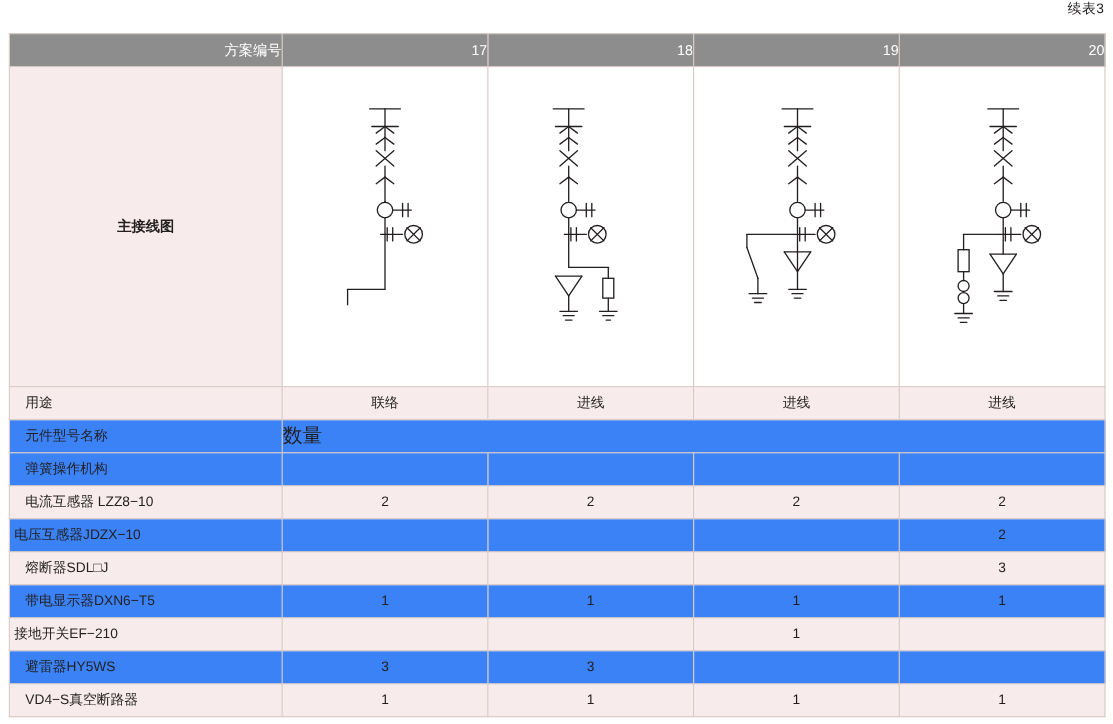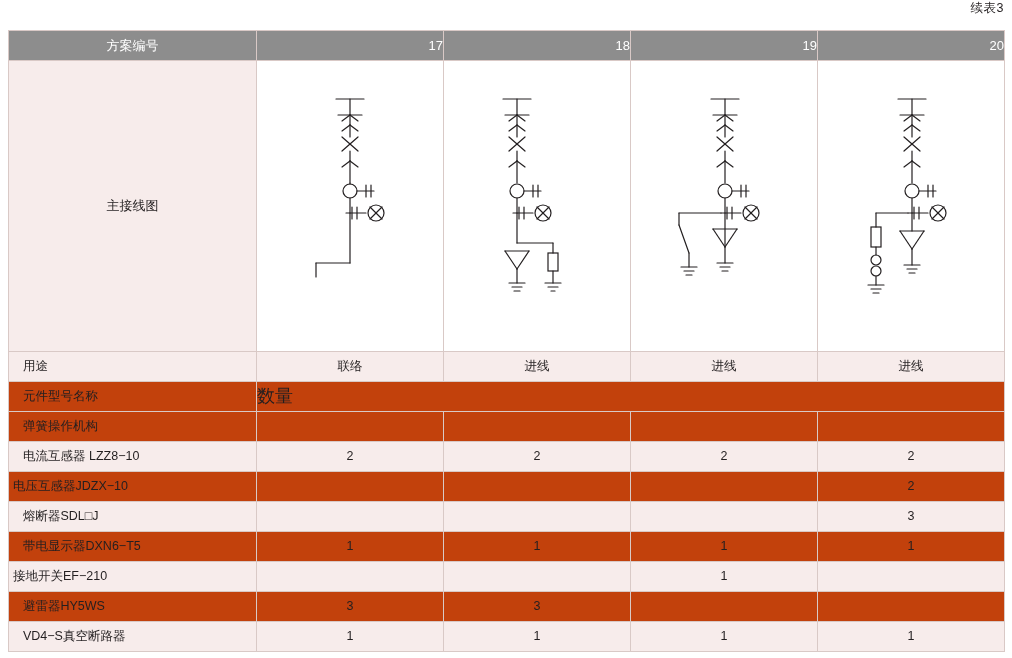--- a/index.html
+++ b/index.html
@@ -43,37 +43,38 @@
   }
   .hdr td {
     background: #8d8d8d;
     color: #ffffff;
     text-align: right;
     font-size: 13px;
     height: 29px;
     border: 1px solid #8d8d8d;
   }
   .hdr td.first {
-    text-align: center;
+    text-align: right;
   }
   .col-first { width: 248px; }
   .col-d { width: 187px; }
 
   .diagram-row td {
     height: 290px;
     background: #ffffff;
     vertical-align: middle;
     text-align: center;
+    font-weight: bold;
   }
   .diagram-row td.first {
     background: #f7eceb;
     font-size: 13px;
   }
   .row-light td { background: #f7eceb; }
-  .row-white td { background: #c2410c; }
+  .row-white td { background: #3b82f6; }
 
   .cell {
     font-size: 12.5px;
     text-align: center;
     height: 29px;
     line-height: 29px;
     white-space: nowrap;
   }
   .cell.label {
     text-align: left;

